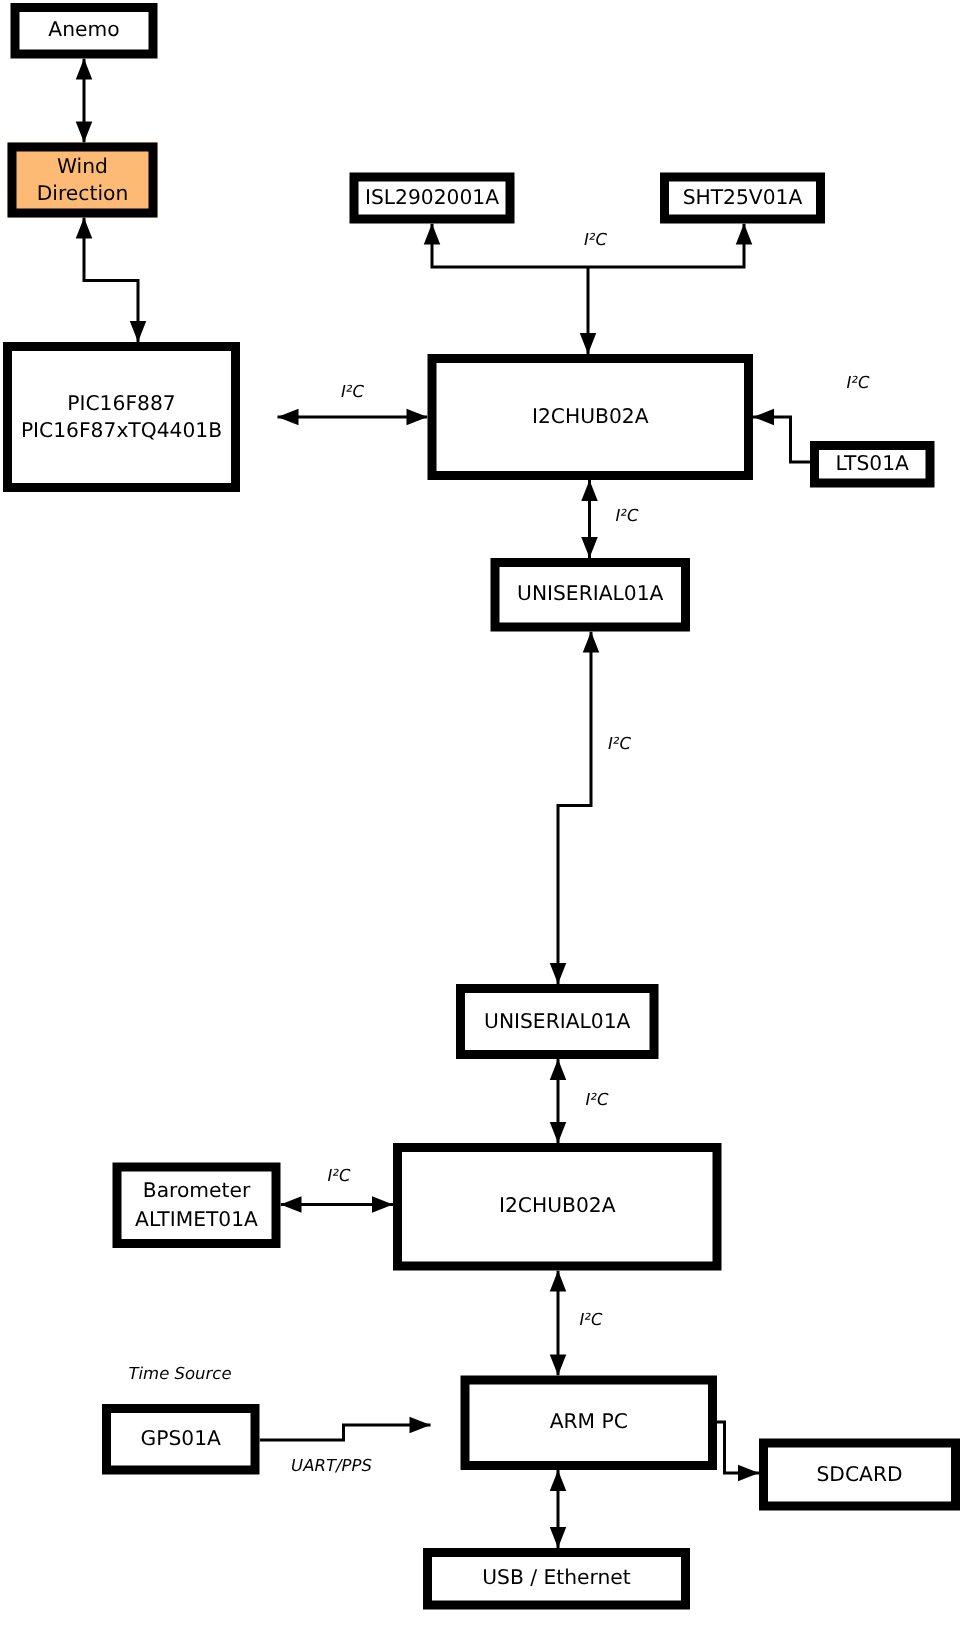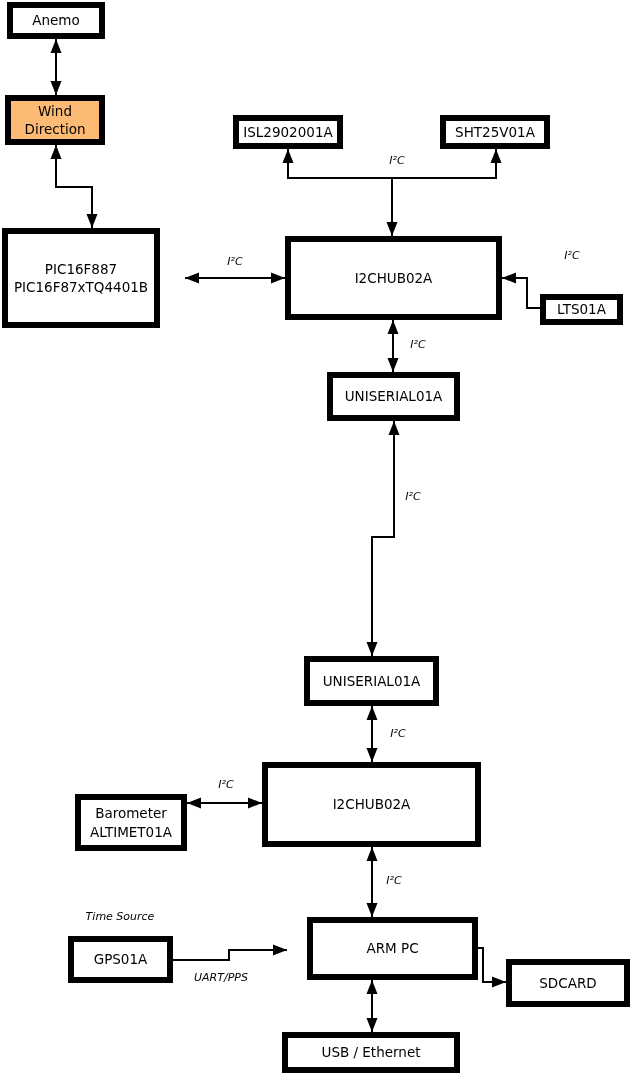--- a/index.html
+++ b/index.html
@@ -106,31 +106,31 @@
     </div>
     <div class="node" style="left: 327px; top: 372px; width: 133px; height: 49px; background: rgb(255, 255, 255); border-color: rgb(0, 0, 0);">
       <div>UNISERIAL01A</div>
     </div>
     <div class="node" style="left: 304px; top: 656px; width: 135px; height: 50px; background: rgb(255, 255, 255); border-color: rgb(0, 0, 0);">
       <div>UNISERIAL01A</div>
     </div>
     <div class="node" style="left: 262px; top: 762px; width: 219px; height: 85px; background: rgb(255, 255, 255); border-color: rgb(0, 0, 0);">
       <div>I2CHUB02A</div>
     </div>
-    <div class="node" style="left: 75px; top: 775px; width: 112px; height: 57px; background: rgb(255, 255, 255); border-color: rgb(0, 0, 0); margin-top: 19px;">
+    <div class="node" style="left: 75px; top: 775px; width: 112px; height: 57px; background: rgb(255, 255, 255); border-color: rgb(0, 0, 0);">
       <div>Barometer</div>
       <div>ALTIMET01A</div>
     </div>
     <div class="node" style="left: 287px; top: 917px; width: 171px; height: 63px; background: rgb(255, 255, 255); border-color: rgb(0, 0, 0); margin-left: 20px;">
       <div>ARM PC</div>
     </div>
     <div class="node" style="left: 68px; top: 936px; width: 105px; height: 47px; background: rgb(255, 255, 255); border-color: rgb(0, 0, 0);">
       <div>GPS01A</div>
     </div>
-    <div class="node" style="left: 506px; top: 959px; width: 124px; height: 48px; background: rgb(255, 255, 255); border-color: rgb(0, 0, 0);">
+    <div class="node" style="left: 506px; top: 959px; width: 134px; height: 48px; background: rgb(255, 255, 255); border-color: rgb(0, 0, 0);">
       <div>SDCARD</div>
     </div>
     <div class="node" style="left: 282px; top: 1032px; width: 178px; height: 41px; background: rgb(255, 255, 255); border-color: rgb(0, 0, 0);">
       <div>USB / Ethernet</div>
     </div>
     <div class="free-label" style="left: 397px; top: 160px;">I²C</div>
     <div class="free-label" style="left: 235px; top: 261px;">I²C</div>
     <div class="free-label" style="left: 572px; top: 255px;">I²C</div>
     <div class="free-label" style="left: 418px; top: 344px;">I²C</div>
     <div class="free-label" style="left: 413px; top: 496px;">I²C</div>

